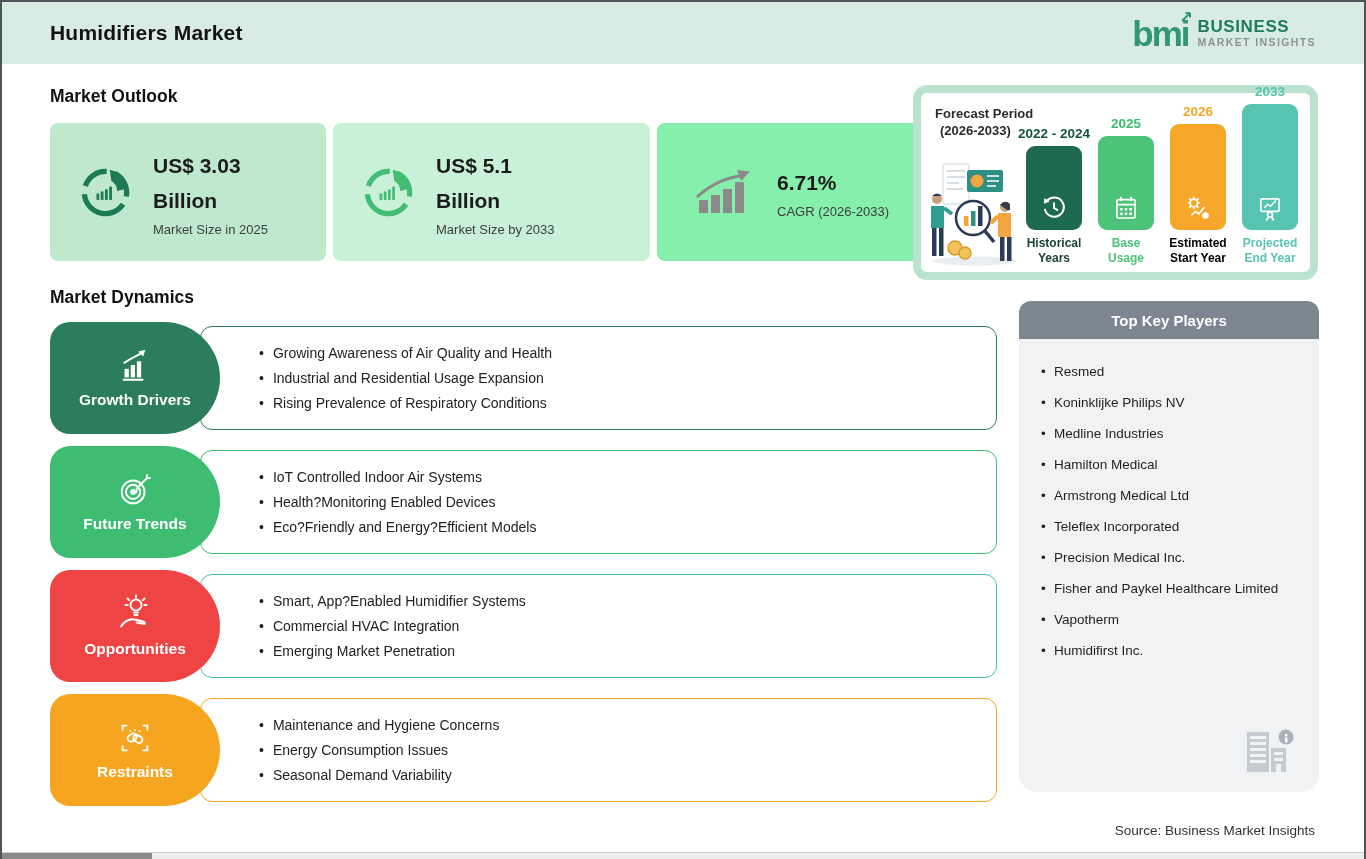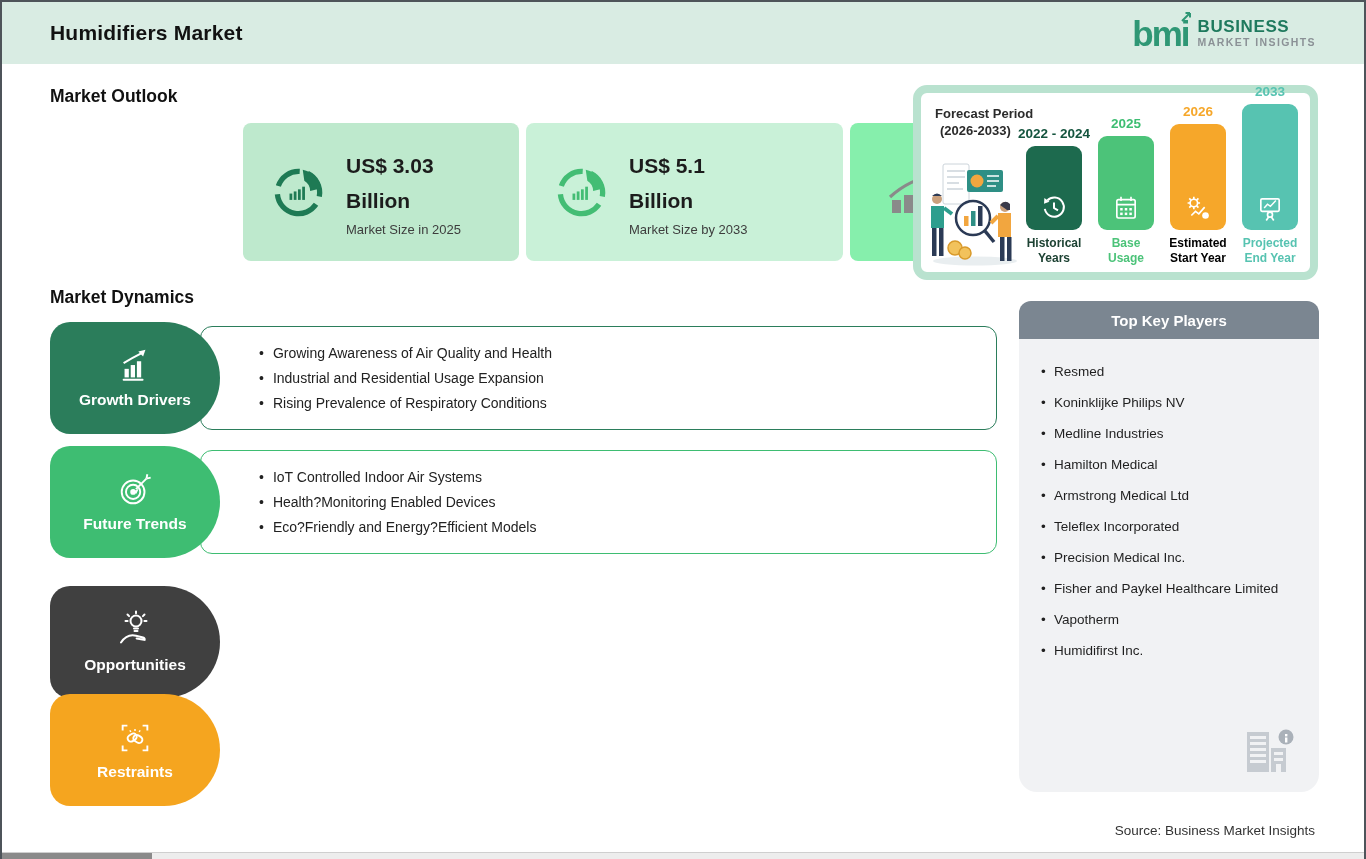--- a/index.html
+++ b/index.html
@@ -14,21 +14,21 @@
   .logo{display:flex;align-items:center;gap:9px;}
   .logo-mark{position:relative;font-size:35px;font-weight:bold;color:#2f9775;letter-spacing:-2px;line-height:1;}
   .logo-arrow{position:absolute;right:-4px;top:-5px;}
   .logo-line1{font-size:17px;font-weight:bold;color:#1f7a5e;letter-spacing:.6px;line-height:18px;}
   .logo-line2{font-size:10.5px;font-weight:bold;color:#8b9196;letter-spacing:1.4px;line-height:12px;}
   
   .main{padding:0 48px;}
   .section-h{font-size:17.5px;font-weight:bold;color:#111;margin:0;}
   .h-outlook{padding-top:22px;}
   .h-dynamics{padding-top:26px;}
-  .cards{display:flex;gap:7px;margin-top:16px;justify-content:center;}
+  .cards{display:flex;gap:7px;margin-top:16px;}
   .card{height:138px;border-radius:8px;display:flex;align-items:center;gap:20px;box-sizing:border-box;padding:0 14px 0 28px;}
   .card-0{width:276px;}.card-1{width:317px;}.card-2{width:273px;padding-left:36px;}
   .card-val{font-size:21px;font-weight:bold;color:#1c1c1c;line-height:35px;}
   .card-cap{font-size:13px;color:#3d3d3d;margin-top:4px;}
   
   .dyn-rows{margin-top:14px;}
   .dyn-row{position:relative;height:112px;margin-bottom:12px;width:947px;}
   .dyn-box{position:absolute;left:150px;right:0;top:4px;bottom:4px;background:#fff;border:1px solid #999;
     border-radius:12px;display:flex;flex-direction:column;justify-content:center;padding-left:58px;box-sizing:border-box;}
   .dyn-box ul{margin:0;padding:0;}
@@ -186,34 +186,48 @@
                 <path d="M32 8 l4.5 -1 M32 8 l1 -4.5"></path>
             </g>
             <circle cx="18" cy="22" r="3" fill="#fff"></circle>
             <polygon points="18,22 24,18.5 21.5,24" fill="#fff"></polygon>
           </svg>
           <div class="pill-label">Future Trends</div>
         </div>
       </div>
 
       <div class="dyn-row">
-        <div class="dyn-pill" style="background-color: #404040; margin-top: 16px;">
+        <div class="dyn-box" style="border-color: rgb(70, 193, 175);">
+          <ul>
+            <li>Smart, App?Enabled Humidifier Systems</li>
+            <li>Commercial HVAC Integration</li>
+            <li>Emerging Market Penetration</li>
+          </ul>
+        </div>
+        <div class="dyn-pill" style="background-color: #ef4444;">
           <svg width="40" height="40" viewBox="0 0 40 40">
             <g stroke="#fff" fill="none" stroke-width="2" stroke-linecap="round">
               <circle cx="21" cy="11" r="5.5"></circle>
               <path d="M19 18.5 h4 M19.5 21 h3"></path>
               <path d="M21 1.5 V3.2 M12.5 4.5 l1.6 1.6 M29.5 4.5 l-1.6 1.6 M10.5 11 H12.6 M29.4 11 h2.1"></path>
               <path d="M6 32.5 q6 -9 15 -6.8 l7 1.8 q2.2 .8 1.6 2.4 l-8 -1.4"></path>
             </g>
           </svg>
           <div class="pill-label">Opportunities</div>
         </div>
       </div>
 
       <div class="dyn-row">
+        <div class="dyn-box" style="border-color: rgb(245, 165, 31);">
+          <ul>
+            <li>Maintenance and Hygiene Concerns</li>
+            <li>Energy Consumption Issues</li>
+            <li>Seasonal Demand Variability</li>
+          </ul>
+        </div>
         <div class="dyn-pill" style="background-color: rgb(245, 165, 31);">
           <svg width="38" height="38" viewBox="0 0 40 40">
             <g stroke="#fff" fill="none" stroke-width="2">
               <path d="M7 12 V7 H12 M28 7 H33 V12 M33 28 V33 H28 M12 33 H7 V28"></path>
               <rect x="12" y="16" width="10" height="7" rx="3.5" transform="rotate(-32 17 19.5)"></rect>
               <rect x="18" y="17.5" width="10" height="7" rx="3.5" transform="rotate(32 23 21)"></rect>
             </g>
             <path d="M20 10.5 v2 M14.5 12 l1.2 1.6 M25.5 12 l-1.2 1.6" stroke="#fff" stroke-width="1.5"></path>
           </svg>
           <div class="pill-label">Restraints</div>

